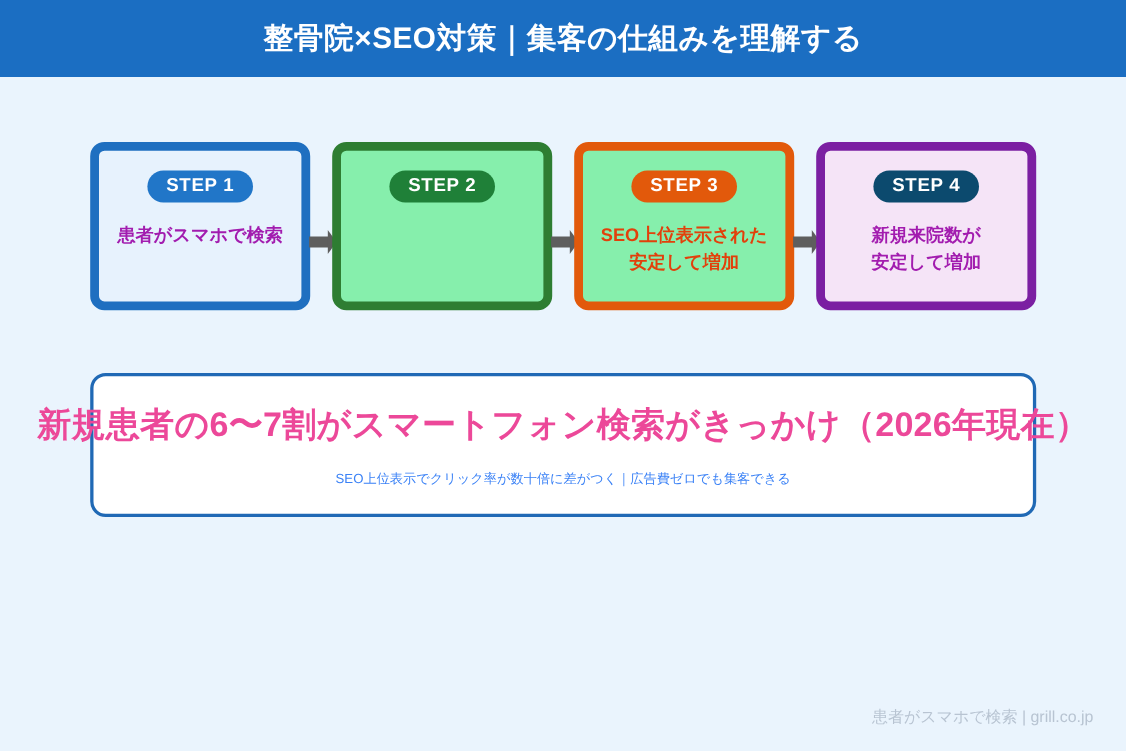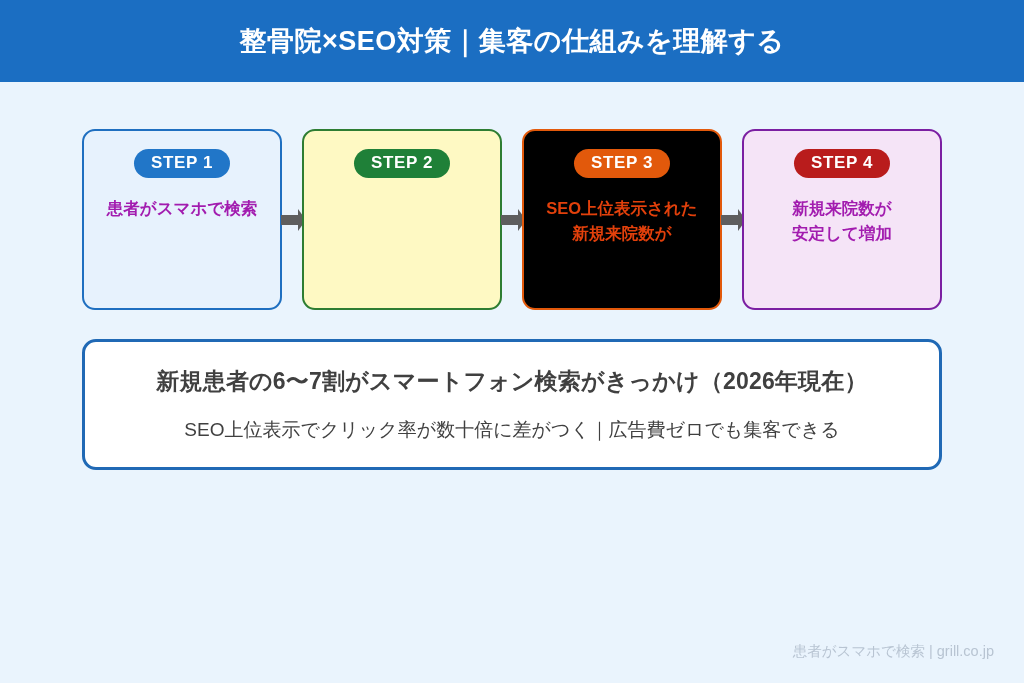--- a/index.html
+++ b/index.html
@@ -16,21 +16,21 @@
     font-family: "Liberation Sans", "DejaVu Sans", sans-serif;
     position: relative;
   }
 
   
   .header {
     position: absolute;
     top: 0;
     left: 0;
     width: 1024px;
-    height: 82px;
+    height: 70px;
     background: #1b6ec2;
     display: flex;
     align-items: center;
     justify-content: center;
   }
   .header-title {
     color: #ffffff;
     font-size: 27px;
     font-weight: bold;
     letter-spacing: 0.5px;
@@ -45,23 +45,23 @@
     width: 860px;
     height: 181px;
     display: flex;
     align-items: stretch;
   }
 
   .step-card {
     position: relative;
     flex: 0 0 200px;
     width: 200px;
-    height: 181px;
+    height: 153px;
     border-radius: 13px;
-    border: 2px solid #7f1d1d;
+    border: 8px solid #7f1d1d;
     background: #e7f2fd;
     display: flex;
     flex-direction: column;
     align-items: center;
     padding-top: 18px;
   }
 
   .step-badge {
     display: inline-block;
     border-radius: 999px;
@@ -82,30 +82,30 @@
     line-height: 1.55;
     white-space: pre-line;
     padding: 0 6px;
   }
 
   
   .card-1 { border-color: #1f6fc0; background: #e7f2fd; }
   .card-1 .step-badge { background: #2176c8; }
   .card-1 .step-text  { color: #a21caf; }
 
-  .card-2 { border-color: #2e7d32; background: #fef9c3; }
+  .card-2 { border-color: #2e7d32; background: #86efac; }
   .card-2 .step-badge { background: #1f8038; }
   .card-2 .step-text  { color: #1f8038; }
 
-  .card-3 { border-color: #e2590b; background: #000000; }
+  .card-3 { border-color: #e2590b; background: #86efac; }
   .card-3 .step-badge { background: #e2590b; }
   .card-3 .step-text  { color: #e2400b; }
 
   .card-4 { border-color: #7b1fa2; background: #f5e4f7; }
-  .card-4 .step-badge { background: #b91c1c; }
+  .card-4 .step-badge { background: #0c4a6e; }
   .card-4 .step-text  { color: #a21caf; }
 
   
   .connector {
     flex: 0 0 20px;
     width: 20px;
     position: relative;
   }
   .connector .bar {
     position: absolute;
@@ -135,30 +135,30 @@
     height: 131px;
     border: 3px solid #2069b5;
     border-radius: 14px;
     background: #ffffff;
     display: flex;
     flex-direction: column;
     align-items: center;
     justify-content: center;
   }
   .callout-headline {
-    color: #404040;
-    font-size: 23px;
+    color: #ec4899;
+    font-size: 31px;
     font-weight: bold;
     letter-spacing: 0.2px;
     white-space: nowrap;
   }
   .callout-sub {
     margin-top: 20px;
-    color: #404040;
-    font-size: 19px;
+    color: #3b82f6;
+    font-size: 12px;
     font-weight: normal;
     white-space: nowrap;
   }
 
   
   .footer {
     position: absolute;
     right: 30px;
     bottom: 22px;
     color: #b8c4d2;
@@ -190,21 +190,21 @@
   </div>
 
   <div class="connector">
     <div class="bar"></div>
     <div class="head"></div>
   </div>
 
   <div class="step-card card-3">
     <span class="step-badge">STEP 3</span>
     <div class="step-text">SEO上位表示された
-新規来院数が</div>
+安定して増加</div>
   </div>
 
   <div class="connector">
     <div class="bar"></div>
     <div class="head"></div>
   </div>
 
   <div class="step-card card-4">
     <span class="step-badge">STEP 4</span>
     <div class="step-text">新規来院数が

